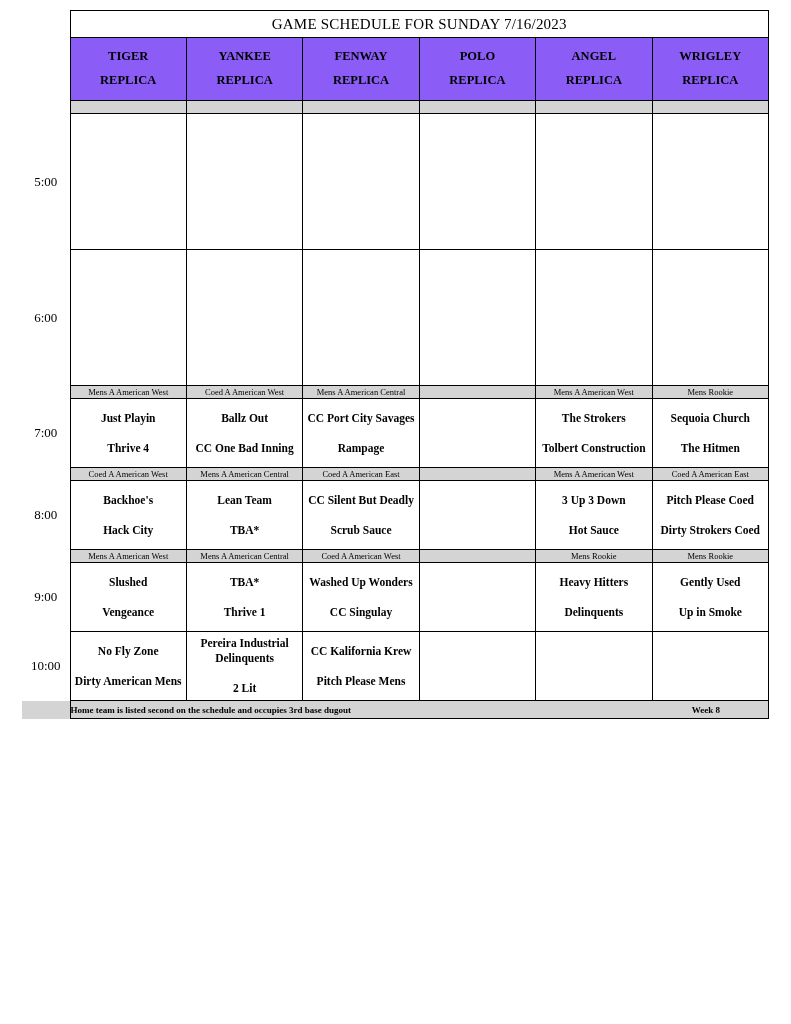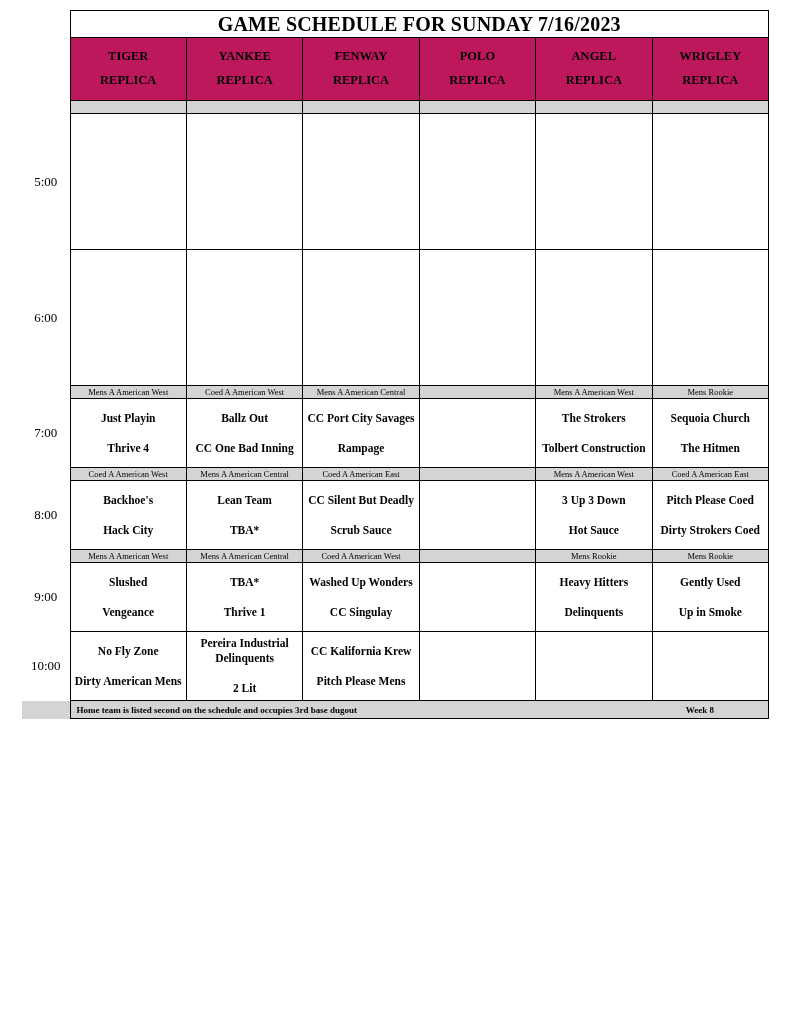--- a/index.html
+++ b/index.html
@@ -27,27 +27,27 @@
     width: 100%;
   }
   table.sched td, table.sched th {
     border: 1px solid #000;
     padding: 0;
     vertical-align: middle;
   }
   .col-time { width: 48px; border: none !important; }
   .title-cell {
     text-align: center;
-    font-weight: bold;
-    font-size: 20px;
+    font-weight: normal;
+    font-size: 15px;
     height: 26px;
     letter-spacing: 0.2px;
   }
   .field-head {
-    background: #be185d;
+    background: #8b5cf6;
     text-align: center;
     font-weight: bold;
     font-size: 12.5px;
     line-height: 1.9;
     height: 62px;
     padding: 4px 0;
   }
   .field-head .l1 { display: block; }
   .field-head .l2 { display: block; }
   .league-cell {
@@ -88,21 +88,21 @@
   .footer-row td {
     background: #d4d4d4;
     height: 17px;
   }
   .footer-inner {
     display: flex;
     justify-content: space-between;
     align-items: center;
     font-size: 9px;
     font-weight: bold;
-    padding: 0 6px;
+    padding: 0 0;
     height: 17px;
   }
   .footer-note { text-align: left; }
   .footer-week { text-align: right; padding-right: 48px; margin-left: 12px; }
 </style>
 </head>
 <body>
 
 <div id="page">
   <table class="sched">

